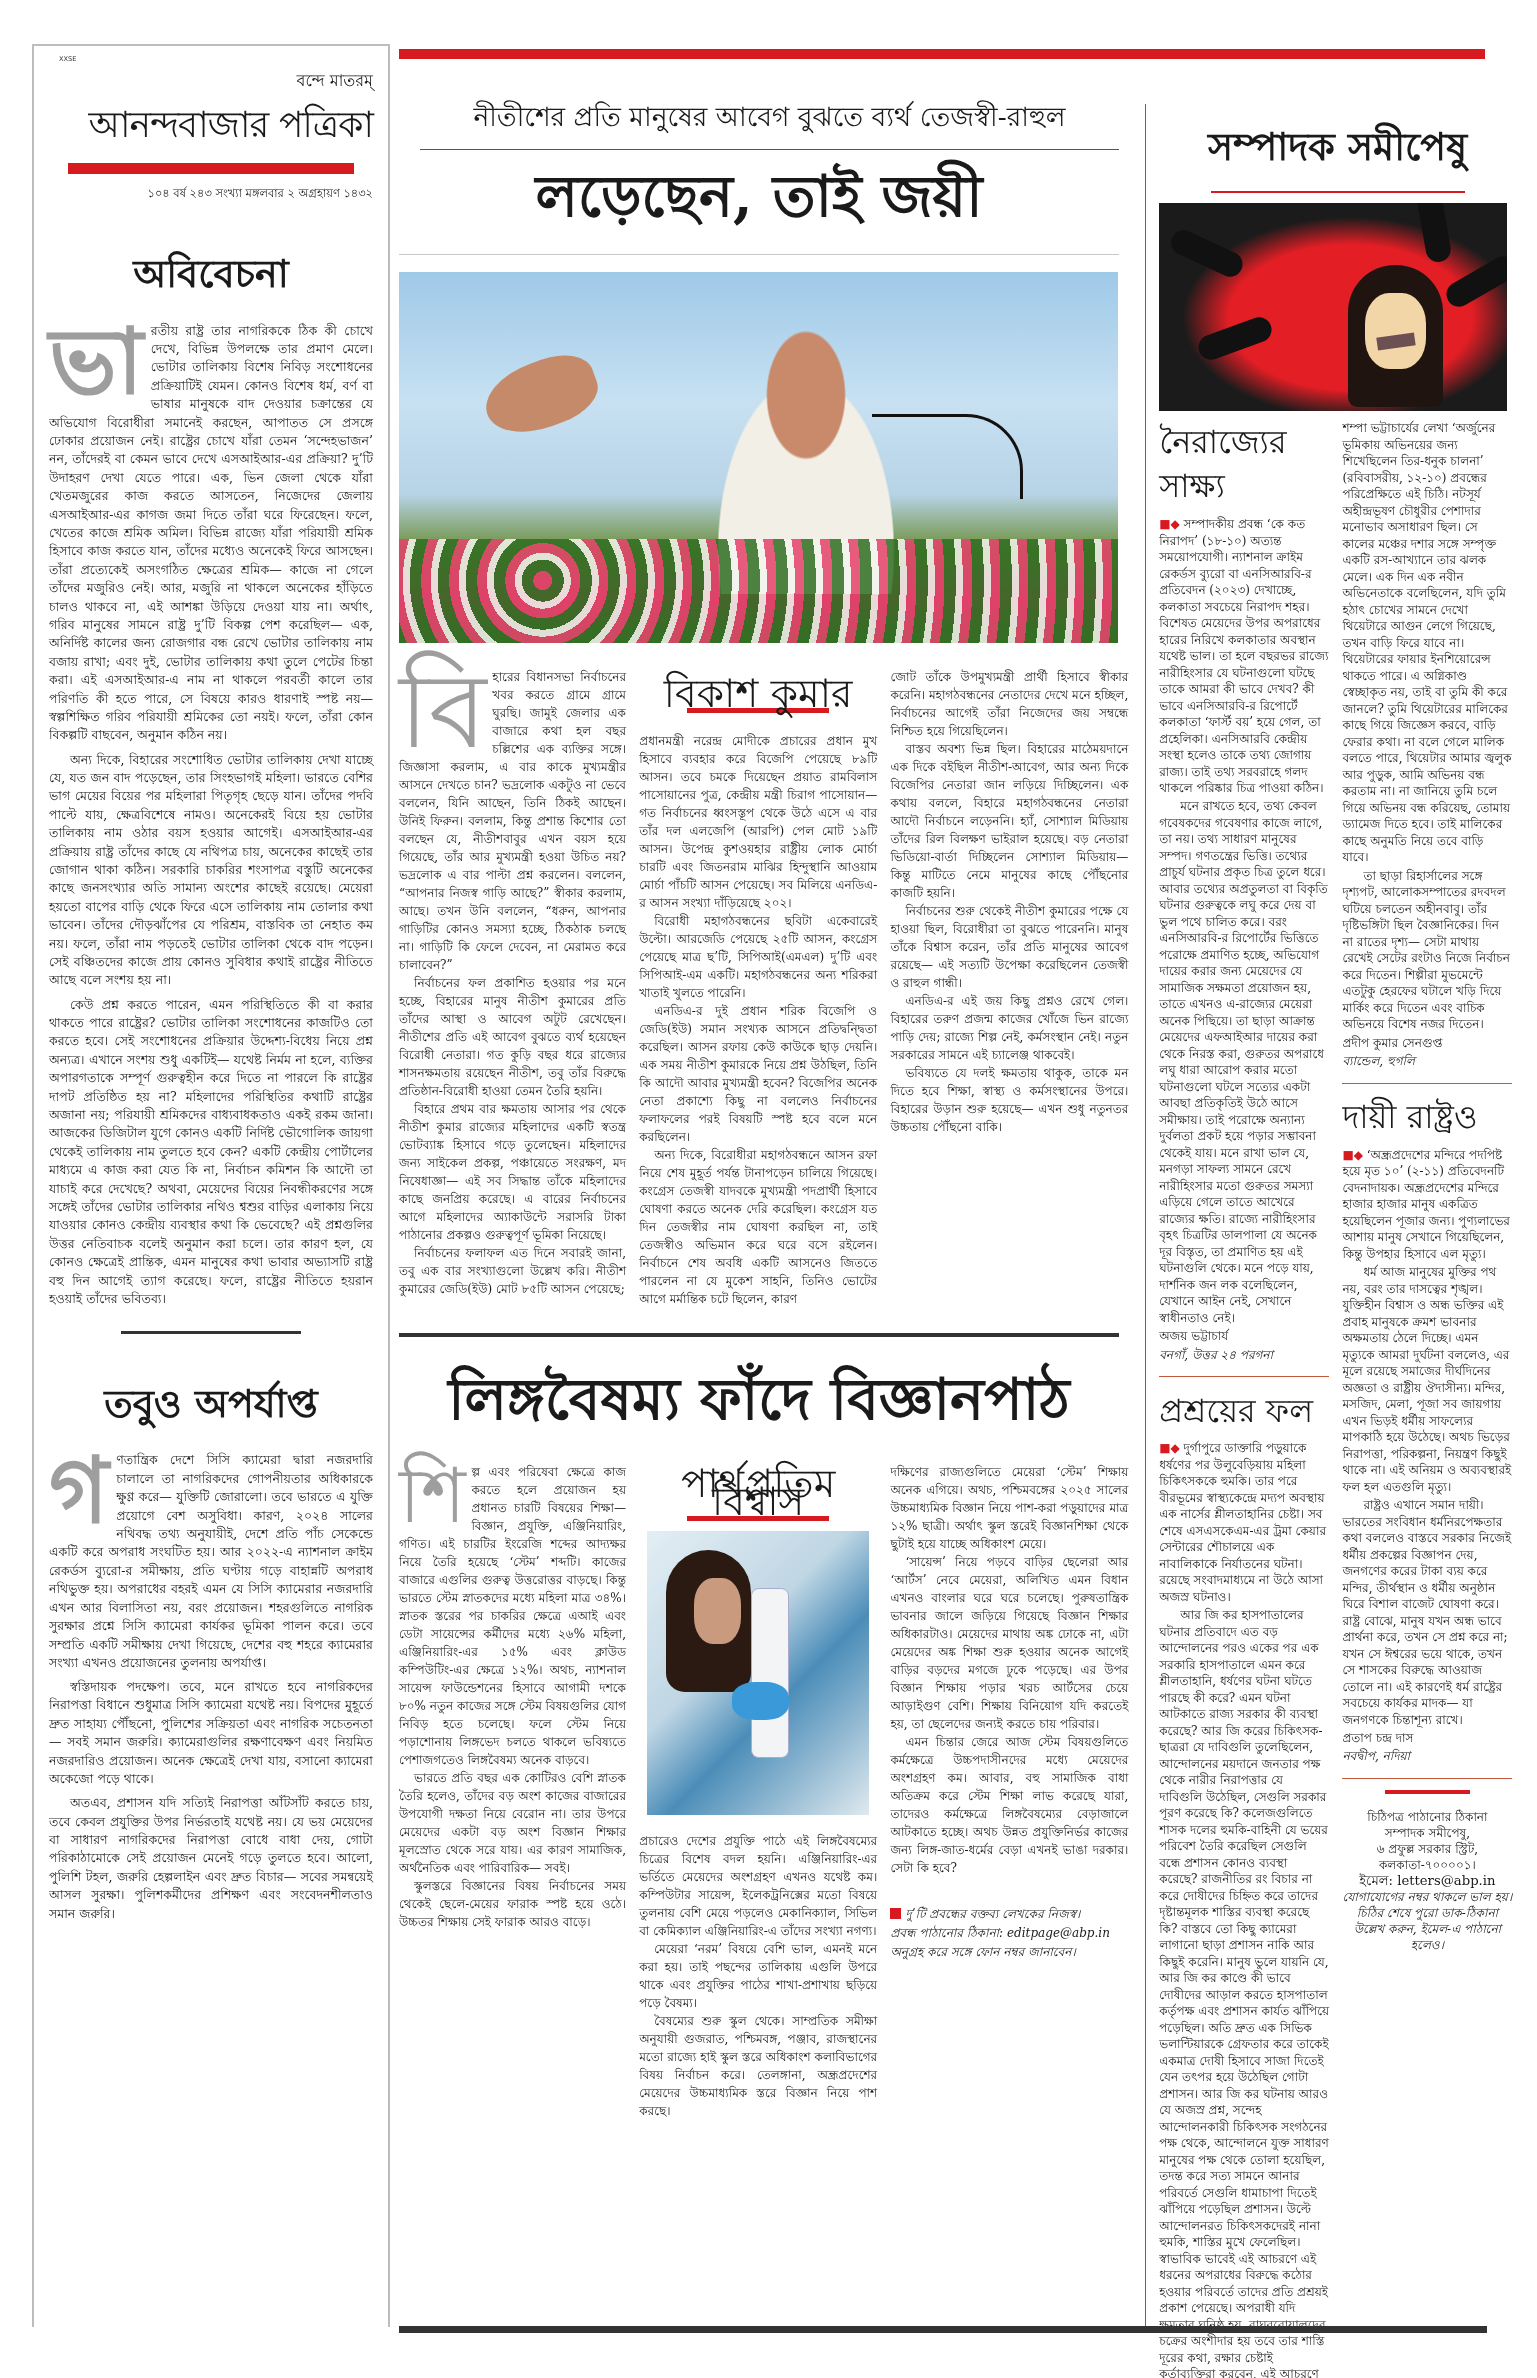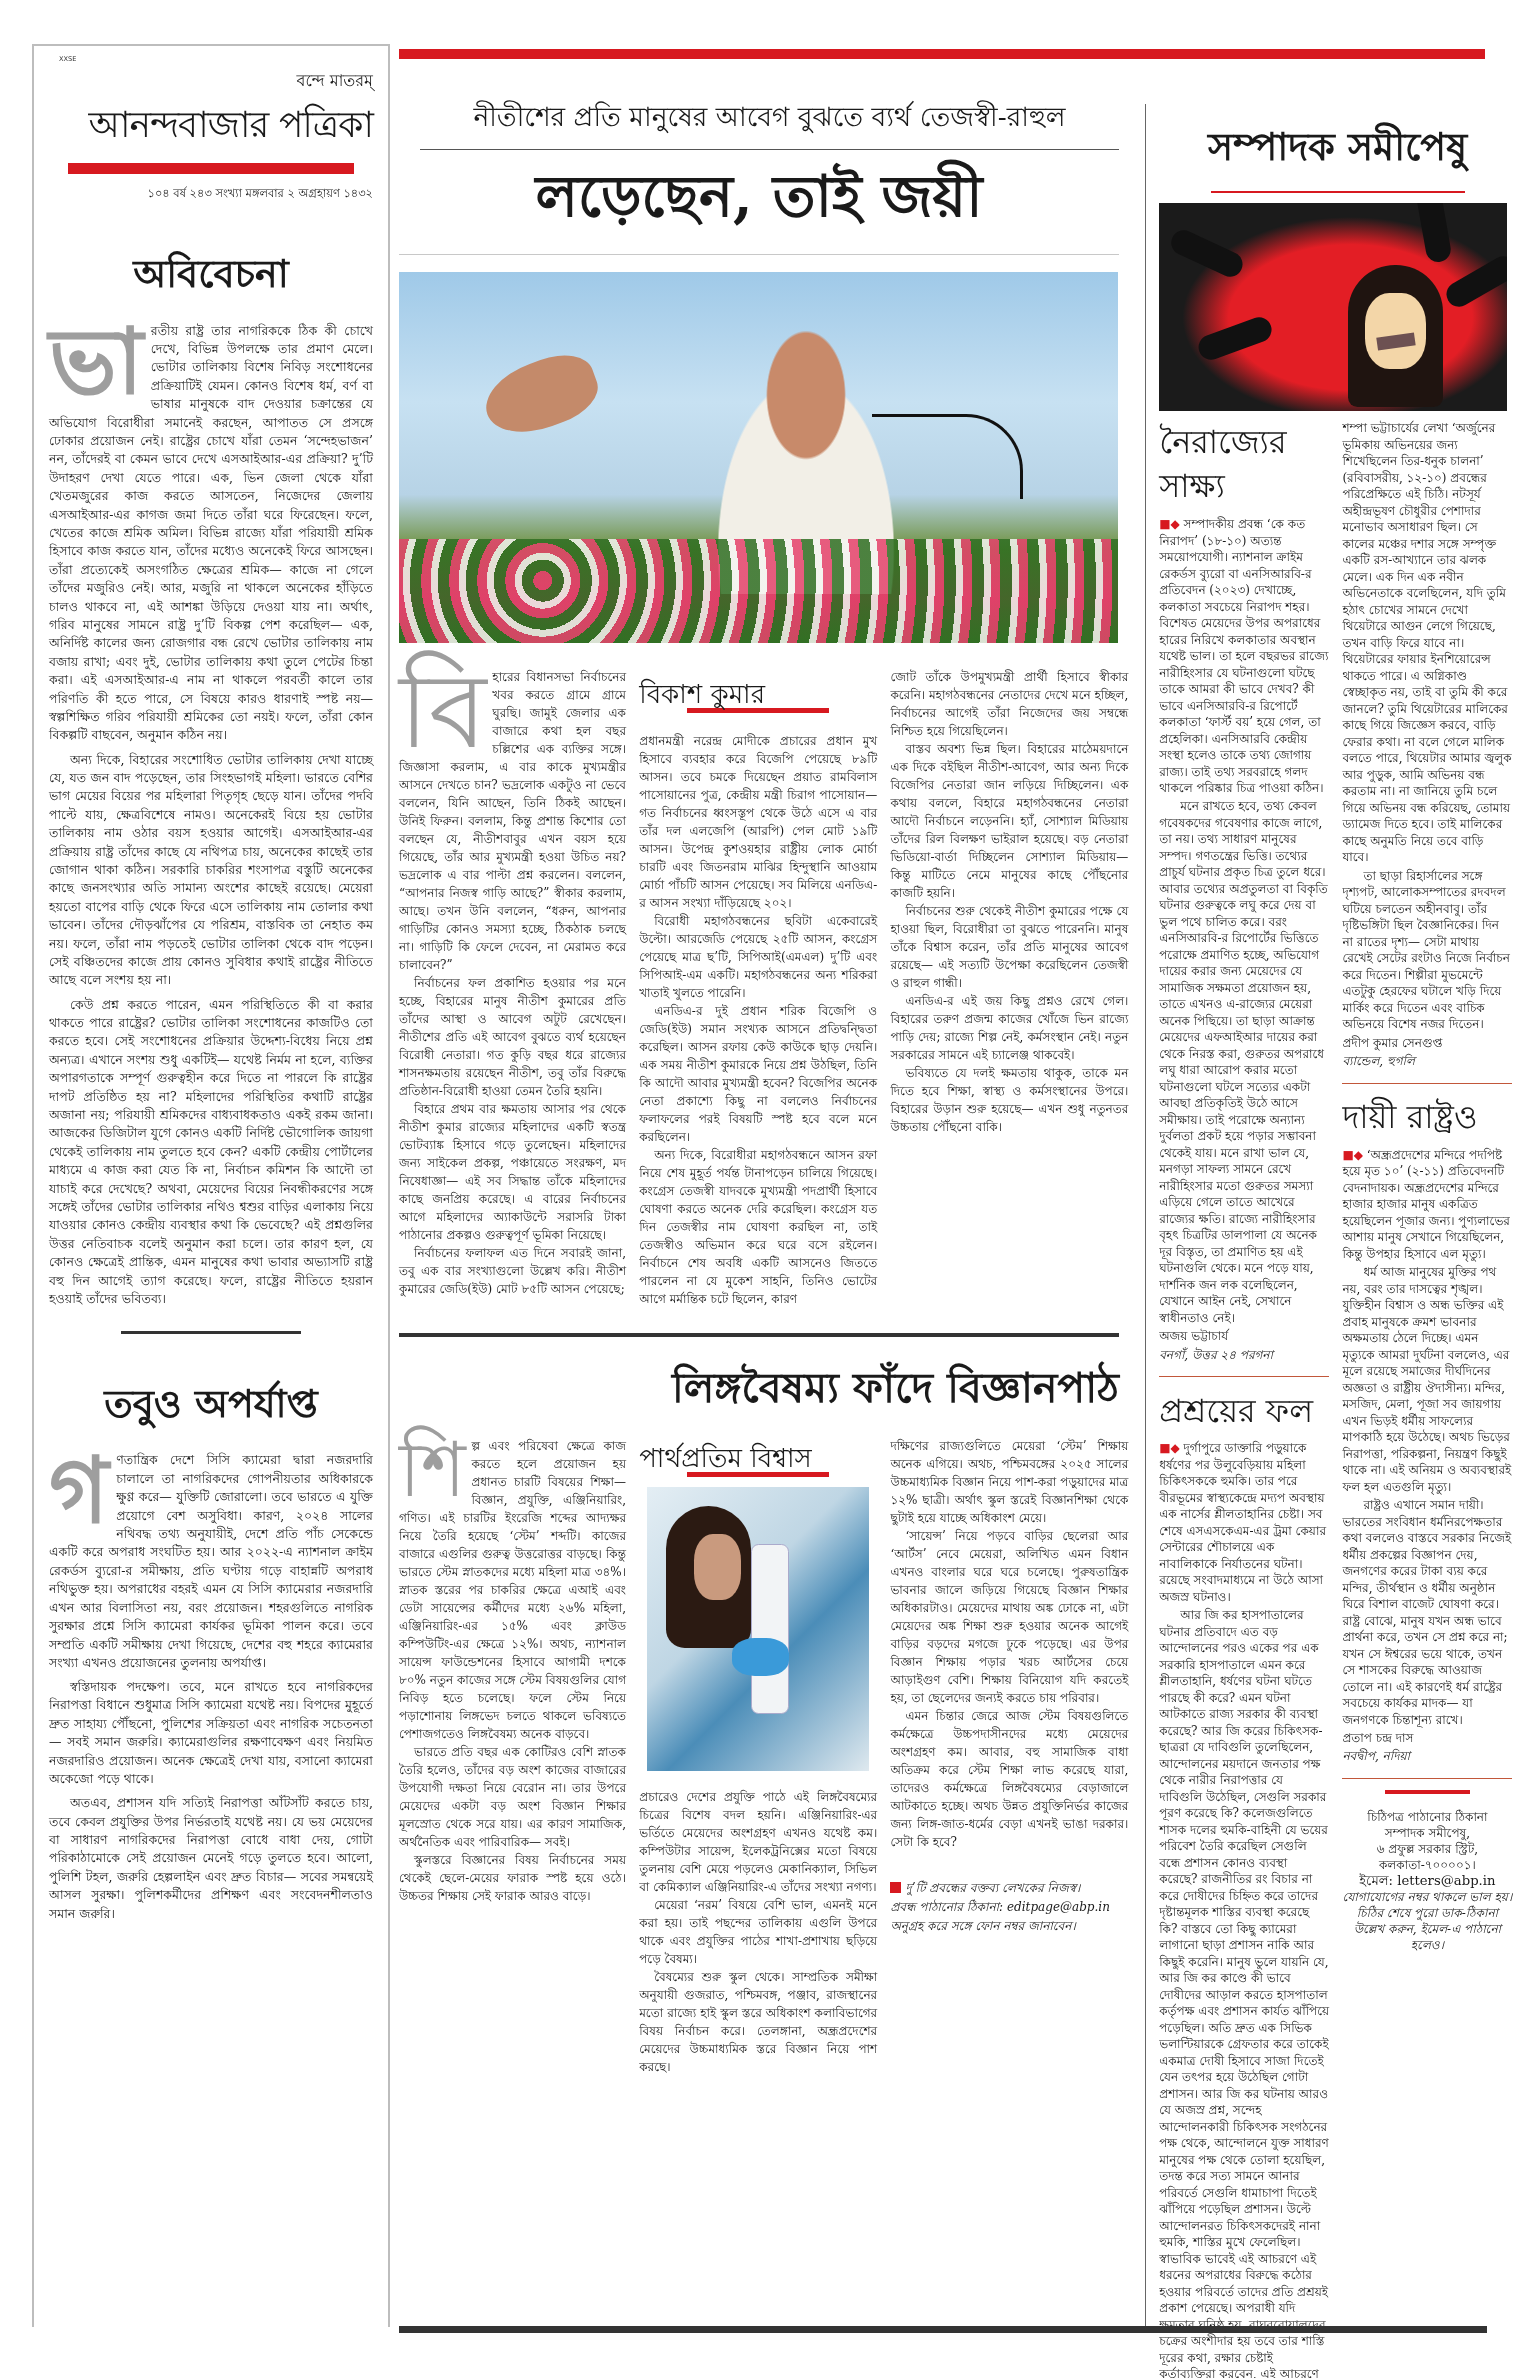--- a/index.html
+++ b/index.html
@@ -28,24 +28,24 @@
   .photo1 { position: relative; width: 719px; height: 371px; margin-top: 17px; overflow: hidden; background: linear-gradient(180deg,#9fc9e8 0%,#c7e1f2 35%,#b7d3e6 60%,#6c8f3a 75%,#c23a5c 88%,#3f7a2a 100%); }
   .photo1 .mic { position: absolute; left: 473px; top: 142px; width: 151px; height: 85px; border-right: 3.8px solid #111; border-top: 3.8px solid #111; border-radius: 0 57px 0 0; }
   .photo1 .person { position: absolute; left: 284px; top: 38px; width: 246px; height: 284px; background: radial-gradient(ellipse at 50% 30%, #c88a6a 0 22%, transparent 23%), radial-gradient(ellipse at 50% 85%, #f2efe7 0 50%, transparent 51%); }
   .photo1 .hand { position: absolute; left: 85px; top: 90px; width: 114px; height: 66px; background: #c48a6a; border-radius: 50% 40% 40% 50%; transform: rotate(-20deg); }
   .photo1 .flowers { position: absolute; left: 0; bottom: 0; width: 100%; height: 104px; background: repeating-radial-gradient(circle at 20% 40%, #e5426b 0 9.5px, #2f6e22 9.5px 21px, #f4f4f0 21px 28px); opacity: .85; }
 
   .story { display: grid; grid-template-columns: 227px 238px 238px; column-gap: 13.2px; margin-top: 24.6px; font-size: 12px; line-height: 18px; text-align: justify; }
   .story p { text-indent: 15px; }
   .story p.first { text-indent: 0; }
   .drop-b { float: left; font-size: 104px; line-height: 87px; color: #9e9e9e; margin-right: 5.7px; }
-  .byline { text-align: left; font-size: 26px; margin: 17px 0 5.7px; }
+  .byline { text-align: center; font-size: 39px; margin: 17px 0 5.7px; }
   .byline-rule { width: 142px; height: 4.7px; background: #d71920; margin: 0 auto 19px; }
   .sep { height: 4.7px; background: #333; margin: 24.6px 28px 0 0; }
-  .headline2 { text-align: right; font-size: 41px; font-weight: bold; margin: 19px 28px 11.4px 0; }
+  .headline2 { text-align: center; font-size: 57px; font-weight: bold; margin: 19px 28px 11.4px 0; }
   .story2 { display: grid; grid-template-columns: 227px 238px 238px; column-gap: 13.2px; font-size: 12px; line-height: 18px; text-align: justify; }
   .story2 p { text-indent: 15px; }
   .story2 p.first { text-indent: 0; }
   .photo2 { width: 222px; height: 284px; margin: 9.5px auto 17px; background: linear-gradient(135deg,#e4eef4 0%,#bfd6e4 40%,#4b8db8 60%,#dfe9ef 100%); position: relative; overflow: hidden; }
   .photo2 .hair { position: absolute; left: 19px; top: 19px; width: 85px; height: 142px; background: #2b1a12; border-radius: 43px 43px 19px 19px; }
   .photo2 .face { position: absolute; left: 47px; top: 47px; width: 47px; height: 66px; background: #c99a7e; border-radius: 40%; }
   .photo2 .scope { position: absolute; left: 104px; top: 57px; width: 38px; height: 170px; background: #f2f4f6; border-radius: 7.6px; border: 1.9px solid #aac; }
   .photo2 .glove { position: absolute; left: 85px; top: 151px; width: 57px; height: 38px; background: #3a9ad9; border-radius: 40%; }
   .note { margin-top: 28px; font-style: italic; font-size: 12px; line-height: 19px; }
   .note .sq { display: inline-block; width: 10.4px; height: 10.4px; background: #d71920; margin-right: 4.7px; vertical-align: -0.9px; }

